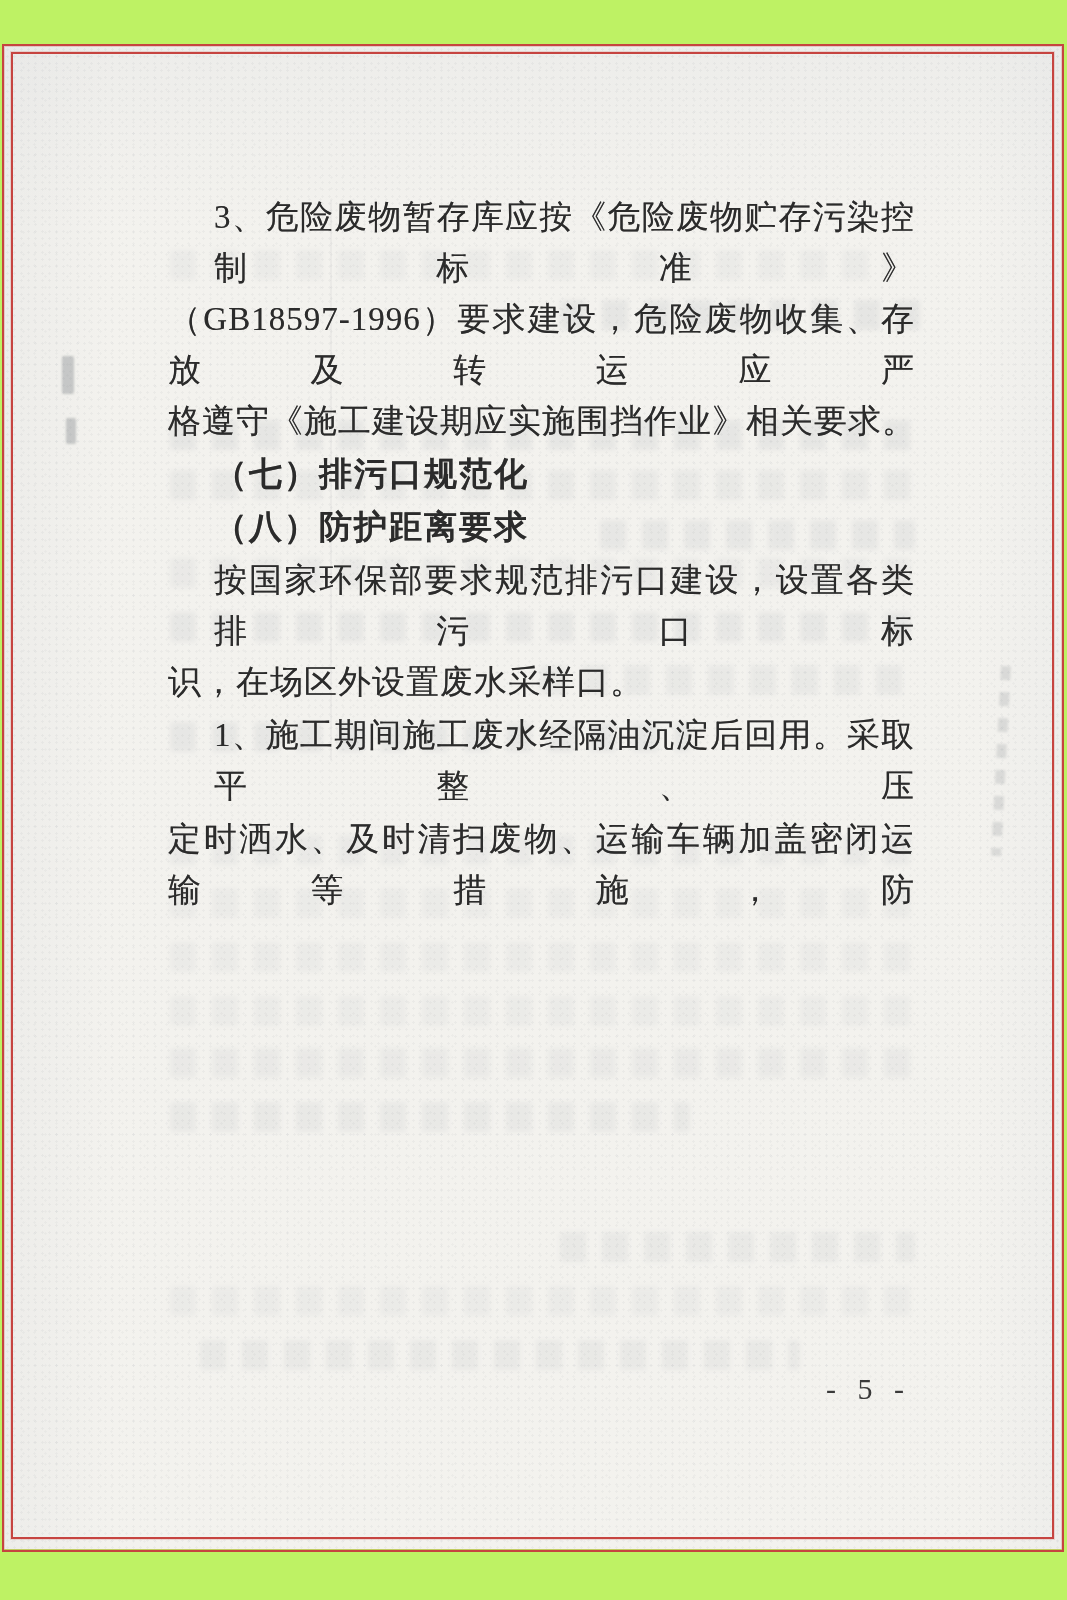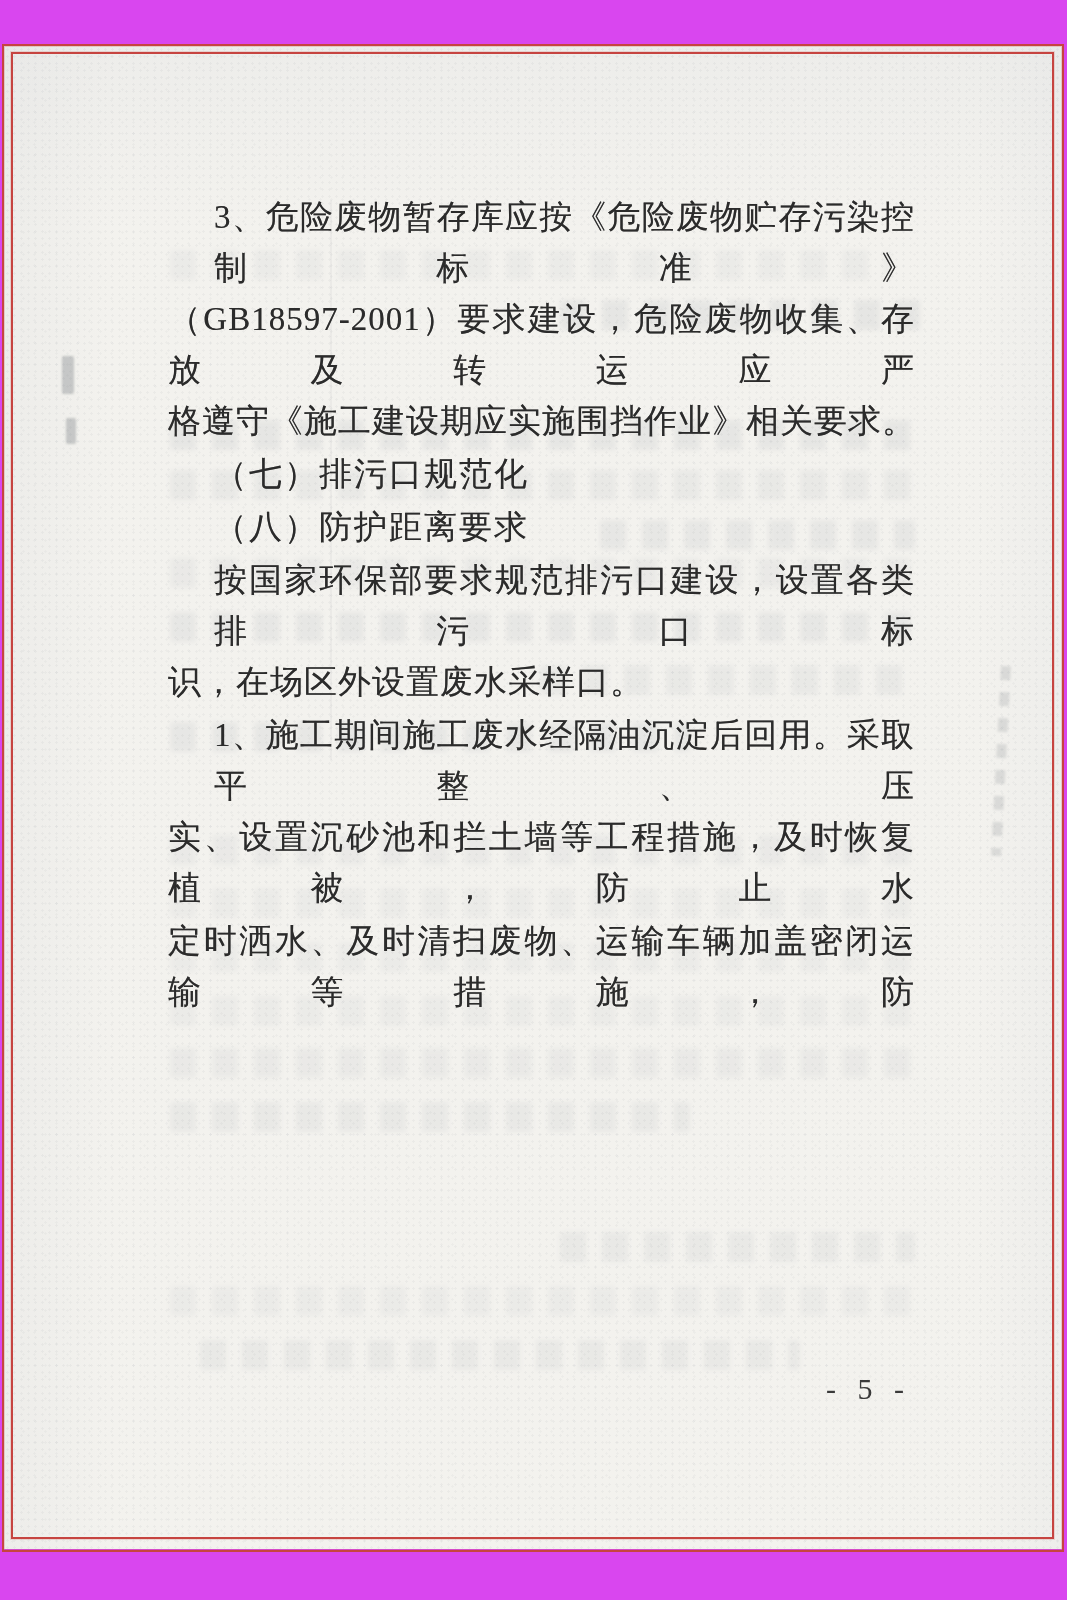--- a/index.html
+++ b/index.html
@@ -1,19 +1,19 @@
 <!DOCTYPE html>
 <html><head>
 <meta charset="utf-8">
 <title>Scanned document page</title>
 <style>
   html,body{margin:0;padding:0;background:#fdfdfc;}
   .canvas{
     position:relative;width:1067px;height:1600px;overflow:hidden;
-    background:#d946ef;
+    background:#bef264;
     font-family:"Liberation Serif","DejaVu Serif",serif;
   }
   
   .paper{
     position:absolute;left:4px;top:46px;right:5px;bottom:51px;
     background-color:#f3f2ee;
     background-image:
       radial-gradient(rgba(120,130,140,.07) 1px, transparent 1.4px),
       radial-gradient(rgba(110,120,130,.05) 1px, transparent 1.4px),
       linear-gradient(180deg, rgba(220,222,224,.25) 0%, rgba(255,255,255,0) 12%),
@@ -28,21 +28,21 @@
   
   .doc{
     position:absolute;left:168px;top:192px;width:747px;
     font-size:33px;line-height:51px;letter-spacing:1px;
     color:#2b2b2b;
     text-shadow:0 0 .6px rgba(43,43,43,.55);
   }
   .line{display:block;white-space:nowrap;}
   .j{white-space:normal;text-align:justify;text-align-last:justify;}
   .ind{padding-left:46px;}
-  .hd{font-weight:400;letter-spacing:2px;}
+  .hd{font-weight:700;letter-spacing:2px;}
   .block{margin:0 0 2px 0;}
   
   .pagenum{
     position:absolute;left:826px;top:1372px;width:120px;
     font-size:30px;letter-spacing:7px;color:#3a3a3a;white-space:nowrap;
   }
   
   .ghost{
     position:absolute;height:30px;border-radius:4px;
     background:repeating-linear-gradient(90deg, #7d8591 0 26px, transparent 26px 42px);
@@ -85,42 +85,41 @@
   <div class="ghost" style="left:170px;top:1286px;width:745px;opacity:.06"></div>
   <div class="ghost" style="left:200px;top:1340px;width:600px;opacity:.08"></div>
   <div class="squiggle"></div>
   <div class="margin-mark" style="left:62px;top:356px;width:12px;height:38px;"></div>
   <div class="margin-mark" style="left:66px;top:418px;width:10px;height:26px;"></div>
 
   <div class="doc">
 
     <div class="block">
       <span class="line j ind">3、危险废物暂存库应按《危险废物贮存污染控制标准》</span>
-      <span class="line j">（GB18597-2001）要求建设，危险废物收集、存放及转运应严</span>
+      <span class="line j">（GB18597-1996）要求建设，危险废物收集、存放及转运应严</span>
       <span class="line">格遵守《施工建设期应实施围挡作业》相关要求。</span>
     </div>
 
     <div class="block">
       <span class="line hd ind">（七）排污口规范化</span>
     </div>
 
     <div class="block">
       <span class="line hd ind">（八）防护距离要求</span>
     </div>
 
     <div class="block">
       <span class="line j ind">按国家环保部要求规范排污口建设，设置各类排污口标</span>
       <span class="line">识，在场区外设置废水采样口。</span>
     </div>
 
 
 
     <div class="block">
       <span class="line j ind">1、施工期间施工废水经隔油沉淀后回用。采取平整、压</span>
-      <span class="line j">实、设置沉砂池和拦土墙等工程措施，及时恢复植被，防止水</span>
     </div>
 
     <div class="block">
       <span class="line j">定时洒水、及时清扫废物、运输车辆加盖密闭运输等措施，防</span>
 
     </div>
 
   </div>
 
   <div class="pagenum">- 5 -</div>

